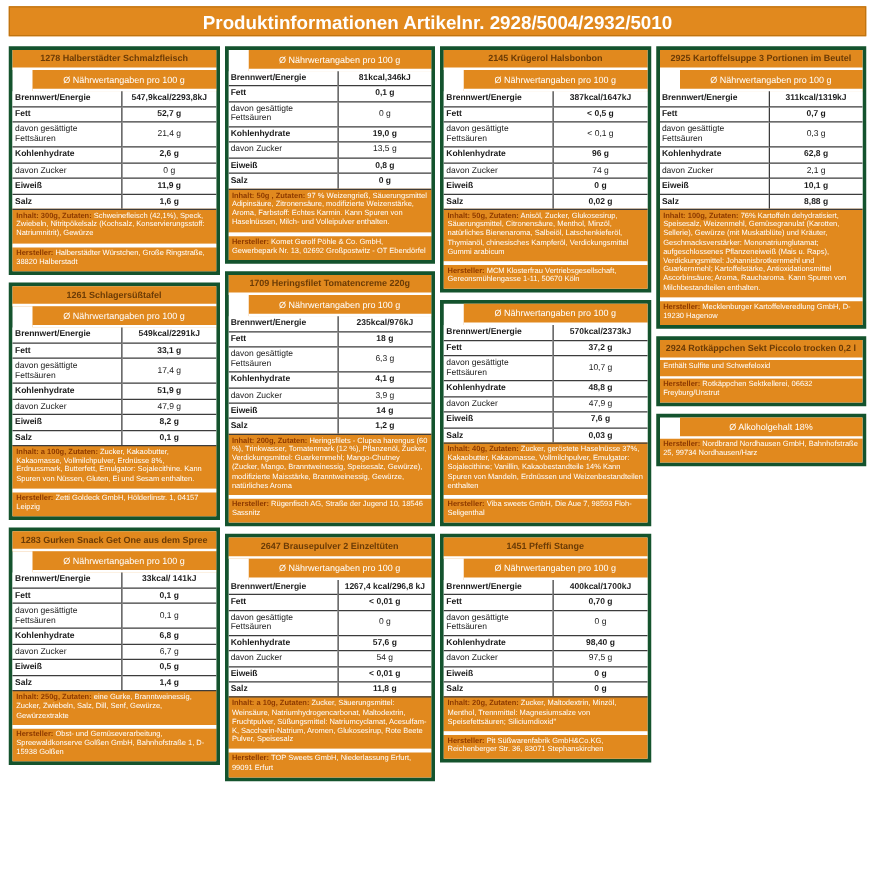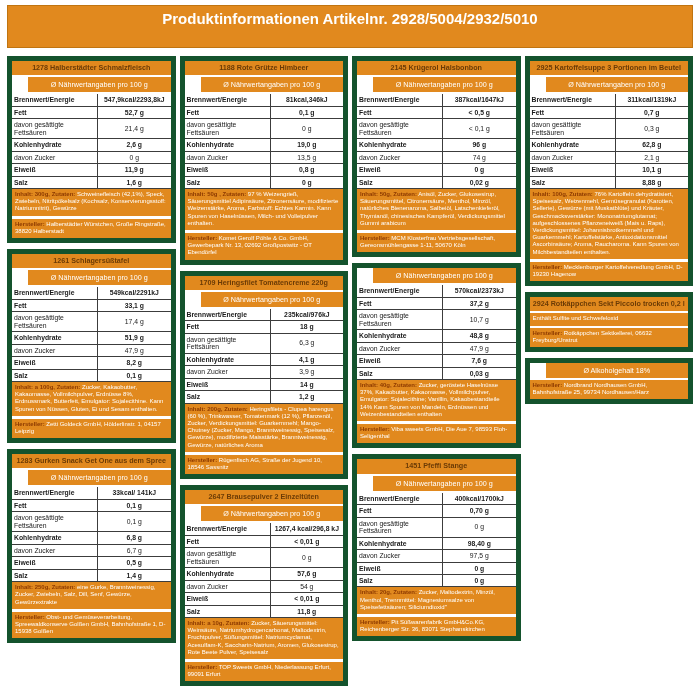--- a/index.html
+++ b/index.html
@@ -2,30 +2,30 @@
 <html><head>
 <meta charset="utf-8">
 <style>
   * { margin:0; padding:0; box-sizing:border-box; }
   html,body { background:#fff; font-family:"Liberation Sans", sans-serif; }
   body { width:700px; height:700px; overflow:hidden; }
   .page { width:700px; height:700px; padding:5px 7px; background:#fff; }
 
   .header {
     background:#e1891e; border:1px solid #c07410; color:#fff;
-    font-weight:bold; font-size:15px; text-align:center; padding:4px 0 20px;
+    font-weight:bold; font-size:15px; text-align:center; padding:4px 0 1px;
   }
 
   .grid {
     display:grid; grid-template-columns:repeat(4, 1fr);
     column-gap:4px; margin-top:8px; align-items:start;
   }
   .col { display:flex; flex-direction:column; gap:6px; min-width:0; }
 
-  .card { background:#fff; border:5px solid #14532d; }
+  .card { background:#fff; border:3px solid #14532d; }
 
   .card-title {
     background:#e1891e; color:#6b3b06; font-weight:bold; font-size:7.2px;
     text-align:center; padding:3px 1px; border-bottom:2px solid #fff; line-height:1.15;
   }
   .card-sub {
     background:#e1891e; color:#fff; font-size:7.2px; text-align:center;
     padding:3px 0; border-bottom:2px solid #fff;margin-left:16px;
   }
 
@@ -169,21 +169,20 @@
                 <td class="val">1,4 g</td>
               </tr>
             </tbody>
           </table>
     <div class="ingredients"><span class="b">Inhalt: 250g, Zutaten:</span> <span>eine Gurke, Branntweinessig, Zucker, Zwiebeln, Salz, Dill, Senf, Gewürze, Gewürzextrakte</span></div>
     <div class="manufacturer"><span class="b">Hersteller:</span> <span>Obst- und Gemüseverarbeitung, Spreewaldkonserve Golßen GmbH, Bahnhofstraße 1, D-15938 Golßen</span></div>
   </div>
       </div>
     <div class="col">
         <div class="card">
-    <div class="card-title">1188 Rote Grütze Himbeer</div>
     <div class="card-sub">Ø Nährwertangaben pro 100 g</div>
     <table class="nut">
             <tbody>
               <tr>
                 <td class="lbl">Brennwert/Energie</td>
                 <td class="val">81kcal,346kJ</td>
               </tr>
               <tr>
                 <td class="lbl">Fett</td>
                 <td class="val">0,1 g</td>

